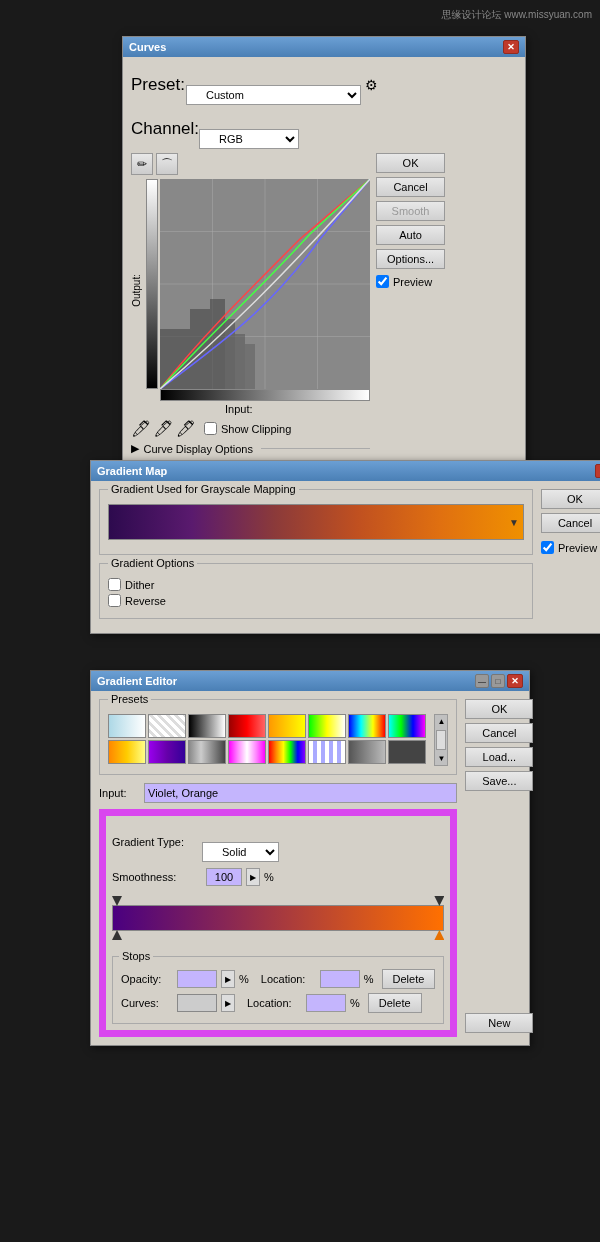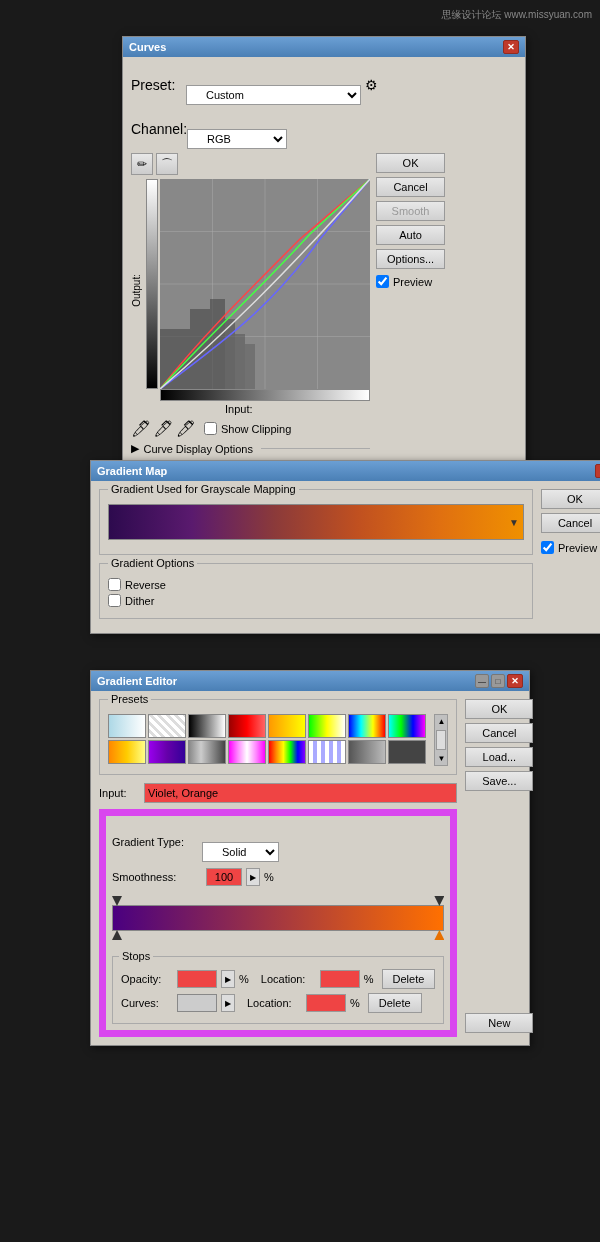--- a/index.html
+++ b/index.html
@@ -96,36 +96,36 @@
 
     
     .field-row {
       display: flex;
       align-items: center;
       margin-bottom: 4px;
     }
 
     .field-label {
       min-width: 55px;
-      font-size: 14px;
+      font-size: 17px;
     }
 
     select {
       font-size: 11px;
       border: 1px solid #999;
       background: white;
       height: 20px;
       padding: 0 15px;
       margin-top: 20px;
     }
 
     input[type="text"] {
       font-size: 11px;
       border: 1px solid #999;
-      background: #ef4444;
+      background: #c4b5fd;
       height: 18px;
       padding: 0 3px;
     }
 
     input[type="checkbox"] {
       margin-right: 4px;
     }
 
     
     .group-box {
@@ -447,25 +447,25 @@
           <div style="margin-top:8px;">
             <div class="gradient-preview"></div>
           </div>
         </div>
 
         <div class="group-box">
           <span class="group-box-label">Gradient Options</span>
           <div style="margin-top:8px;">
             <div class="checkbox-row">
               <input type="checkbox" style="">
-              <span>Reverse</span>
+              <span>Dither</span>
             </div>
             <div class="checkbox-row">
               <input type="checkbox" style="">
-              <span>Dither</span>
+              <span>Reverse</span>
             </div>
           </div>
         </div>
       </div>
 
       <div style="display:flex; flex-direction:column; min-width:68px;">
         <button class="btn">OK</button>
         <button class="btn">Cancel</button>
         <div style="display:flex; align-items:center; margin-top:4px;">
           <input type="checkbox" checked="" style="">

